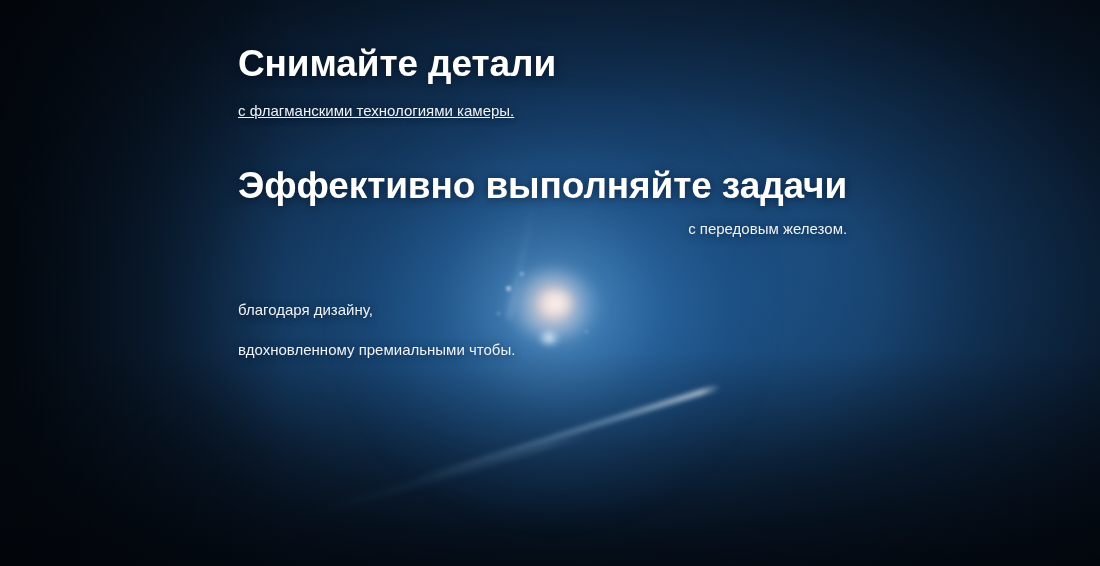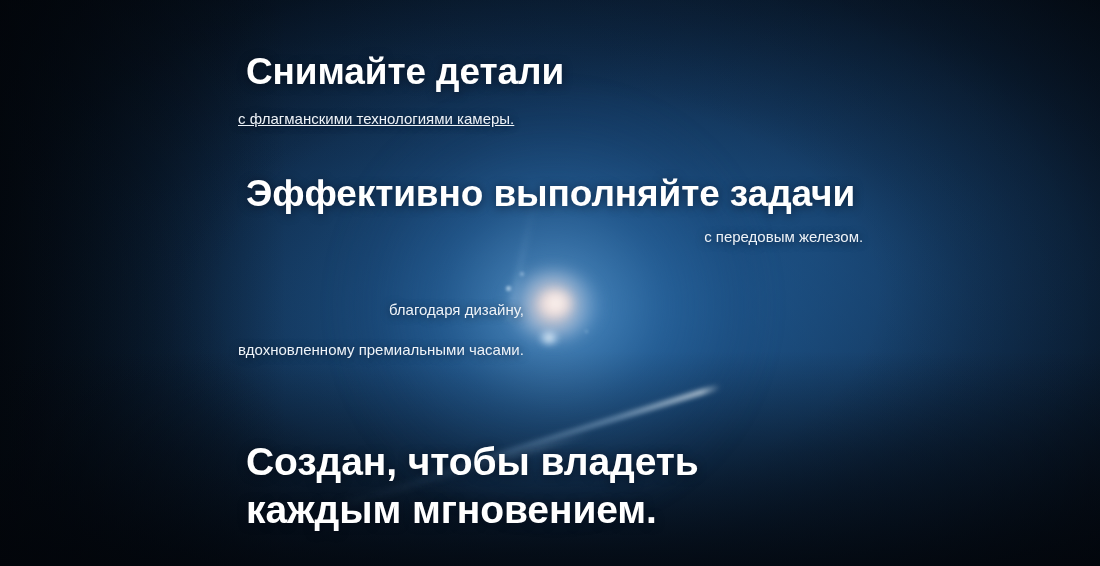--- a/index.html
+++ b/index.html
@@ -173,21 +173,21 @@
   
   #content {
     position: absolute;
     inset: 0;
   }
   .block {
     position: absolute;
     left: 238px;
   }
   .headline {
-    margin: 8px;
+    margin: 0;
     font-size: 37px;
     font-weight: 700;
     letter-spacing: -0.1px;
     line-height: 1.06;
     color: #ffffff;
     text-shadow: 0 1px 10px rgba(2,8,18,0.55);
     white-space: nowrap;
   }
   .headline.big {
     font-size: 39px;
@@ -203,21 +203,21 @@
     color: #eef3f8;
     text-shadow: 0 1px 8px rgba(2,8,18,0.55);
     white-space: nowrap;
   }
   
   #block-camera    { top: 44px; }
   #block-camera    .sub { margin-top: 16px; text-decoration: underline; }
   #block-perf      { top: 166px; text-align: right; }
   #block-perf      .sub { margin-top: 12px; }
   #block-design    { top: 282px; }
-  #block-design    .sub { margin-top: 16px; text-align: right; }
+  #block-design    .sub { margin-top: 16px; }
   #block-closing   { top: 430px; }
 </style>
 </head>
 <body>
 
 <div id="stage">
 
   <div class="bg-layer" id="bg-wash"></div>
   <div class="bg-layer" id="bg-haze"></div>
   <div class="bg-layer" id="bg-vignette"></div>
@@ -242,21 +242,18 @@
       <p class="sub">с флагманскими технологиями камеры.</p>
     </div>
 
     <div class="block" id="block-perf">
       <h2 class="headline">Эффективно выполняйте задачи</h2>
       <p class="sub">с передовым железом.</p>
     </div>
 
     <div class="block" id="block-design">
       <p class="sub">благодаря дизайну,</p>
-      <p class="sub">вдохновленному премиальными часами.</p>
+      <p class="sub">вдохновленному премиальными чтобы.</p>
     </div>
 
-    <div class="block" id="block-closing">
-      <h2 class="headline big">Создан, чтобы владеть каждым мгновением.</h2>
-    </div>
 
   </div>
 </div>
 
 </body></html>

